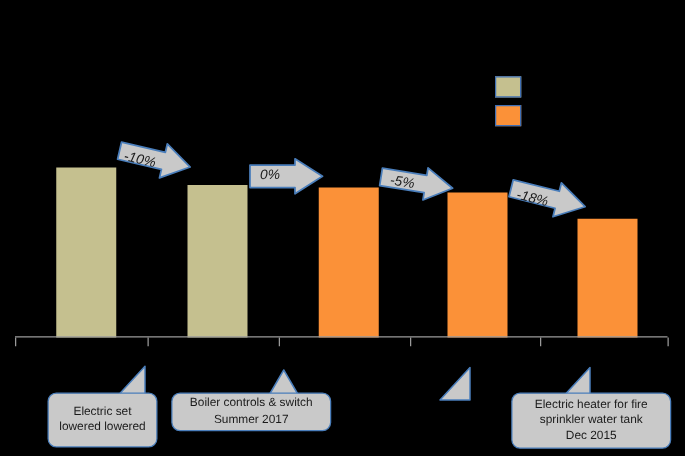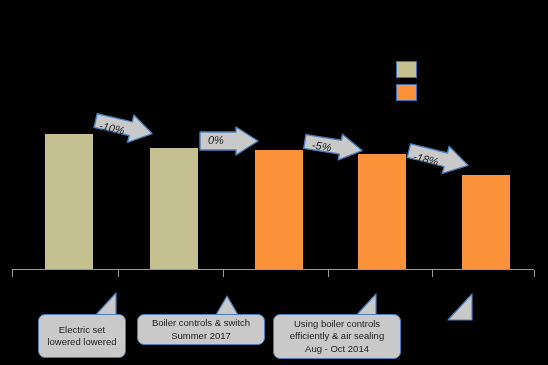--- a/index.html
+++ b/index.html
@@ -198,26 +198,26 @@
     <div class="callout" style="left:137px; top:314px; width:128px; height:31px;">
       <span>Boiler controls &amp; switch</span>
       <span>Summer 2017</span>
     </div>
 
     <div class="callout-tail" style="left:348px; top:293px; width:30px; height:28px;">
       <svg width="30" height="28" viewBox="0 0 30 28">
         <path d="M28,1 L28,27 L4,27 Z" fill="#c9c9c9" stroke="#4a7ebb" stroke-width="1.2" stroke-linejoin="round"></path>
       </svg>
     </div>
-    <div class="callout" style="left:273px; top:314px; width:128px; height:45px;">
-      <span>Using boiler controls</span>
-      <span>efficiently &amp; air sealing</span>
-      <span>Aug - Oct 2014</span>
-    </div>
 
     <div class="callout-tail" style="left:442px; top:293px; width:32px; height:28px;">
       <svg width="32" height="28" viewBox="0 0 32 28">
         <path d="M30,1 L30,27 L6,27 Z" fill="#c9c9c9" stroke="#4a7ebb" stroke-width="1.2" stroke-linejoin="round"></path>
       </svg>
     </div>
+    <div class="callout" style="left:409px; top:314px; width:128px; height:45px;">
+      <span>Electric heater for fire</span>
+      <span>sprinkler water tank</span>
+      <span>Dec 2015</span>
+    </div>
 
   </div>
 </div>
 
 </body></html>

